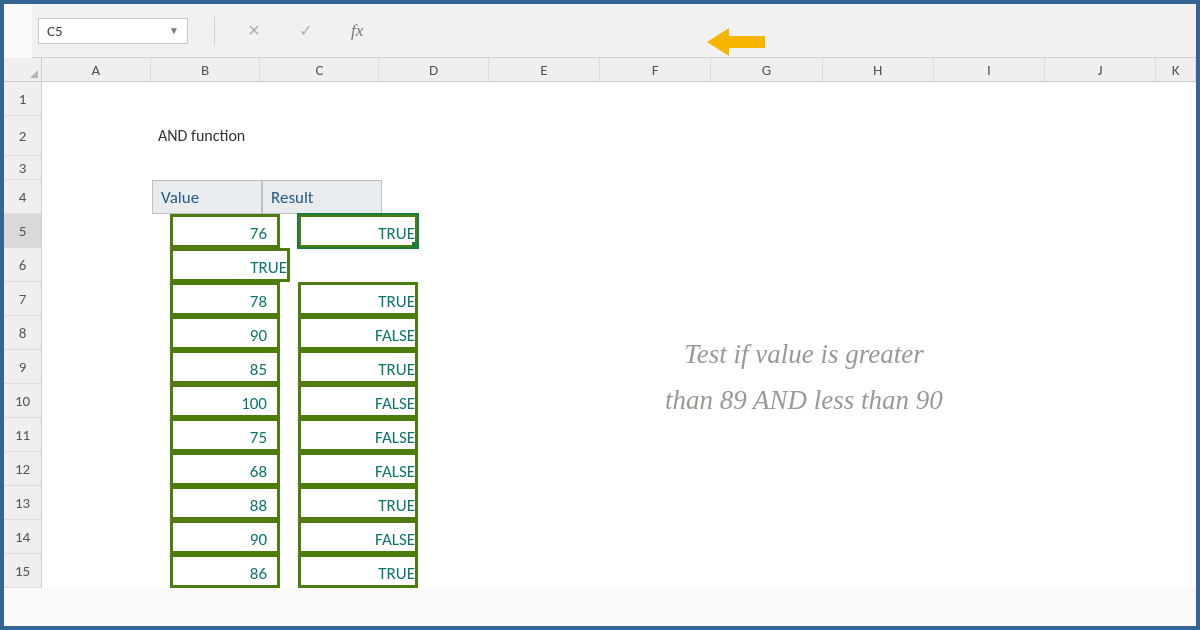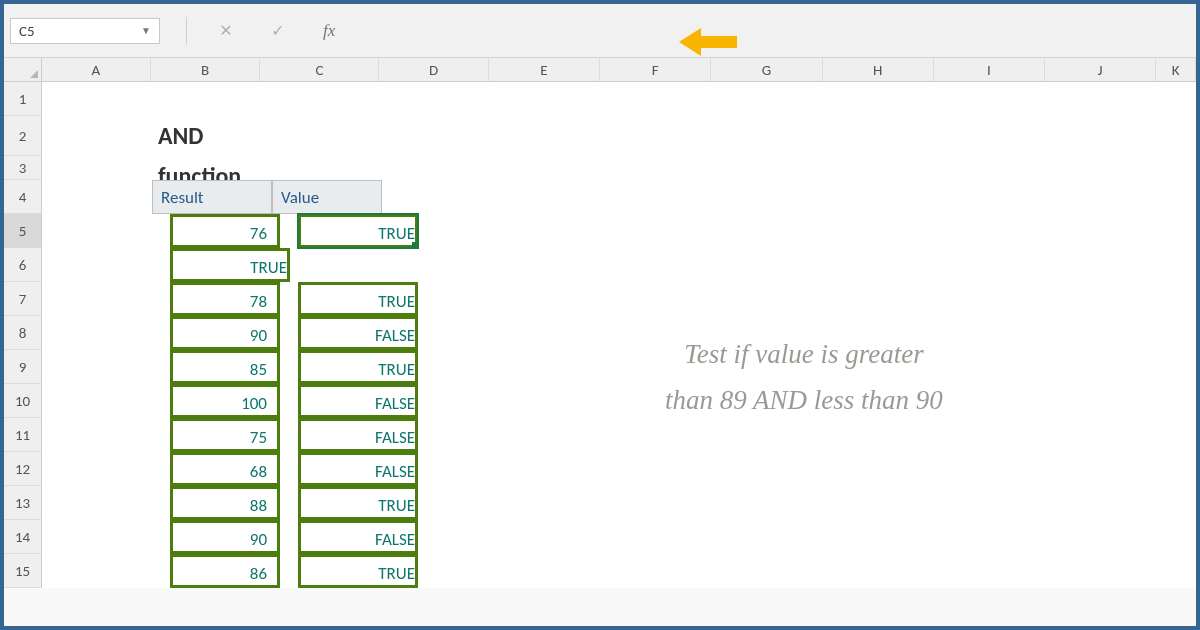--- a/index.html
+++ b/index.html
@@ -18,20 +18,21 @@
   
   .fbar {
     height: 54px;
     background: #f1f1f1;
     border-bottom: 1px solid #d4d4d4;
     display: flex;
     align-items: center;
     padding: 4px 6px;
     gap: 26px;
     position: relative;
+    margin-left: 28px;
   }
   .namebox {
     width: 150px;
     height: 26px;
     background: #fff;
     border: 1px solid #c8c8c8;
     display: flex;
     align-items: center;
     padding: 0 8px;
     font-size: 15px;
@@ -128,22 +129,22 @@
   .cD { width: 110px; }
   .cE { width: 112px; }
   .cF { width: 112px; }
   .cG { width: 112px; }
   .cH { width: 112px; }
   .cI { width: 112px; }
   .cJ { width: 112px; }
   .cK { width: 40px; }
 
   .title-cell {
-    font-weight: bold;
-    font-size: 24px;
+    font-weight: normal;
+    font-size: 16px;
     color: #333;
     padding-left: 6px;
   }
 
   .tbl-hdr {
     background: #e8ecef;
     border: 1px solid #bfbfbf;
     color: #2a5b8a;
     font-size: 17px;
     padding-left: 8px;
@@ -236,22 +237,22 @@
   <div class="row" style="height:24px">
     <div class="rowh" style="line-height:24px">3</div>
     <div class="cell cA"></div>
     <div class="cell cB"></div>
     <div class="cell cC"></div>
   </div>
 
   <div class="row">
     <div class="rowh">4</div>
     <div class="cell cA"></div>
+    <div class="cell cB tbl-hdr">Value</div>
     <div class="cell cC tbl-hdr">Result</div>
-    <div class="cell cB tbl-hdr">Value</div>
   </div>
 
   <div class="row">
     <div class="rowh sel">5</div>
     <div class="cell cA"></div>
     <div class="cell cB tbl-cell">76</div>
     <div class="cell cC tbl-cell center sel-outline">TRUE</div>
   </div>
 
   <div class="row">

